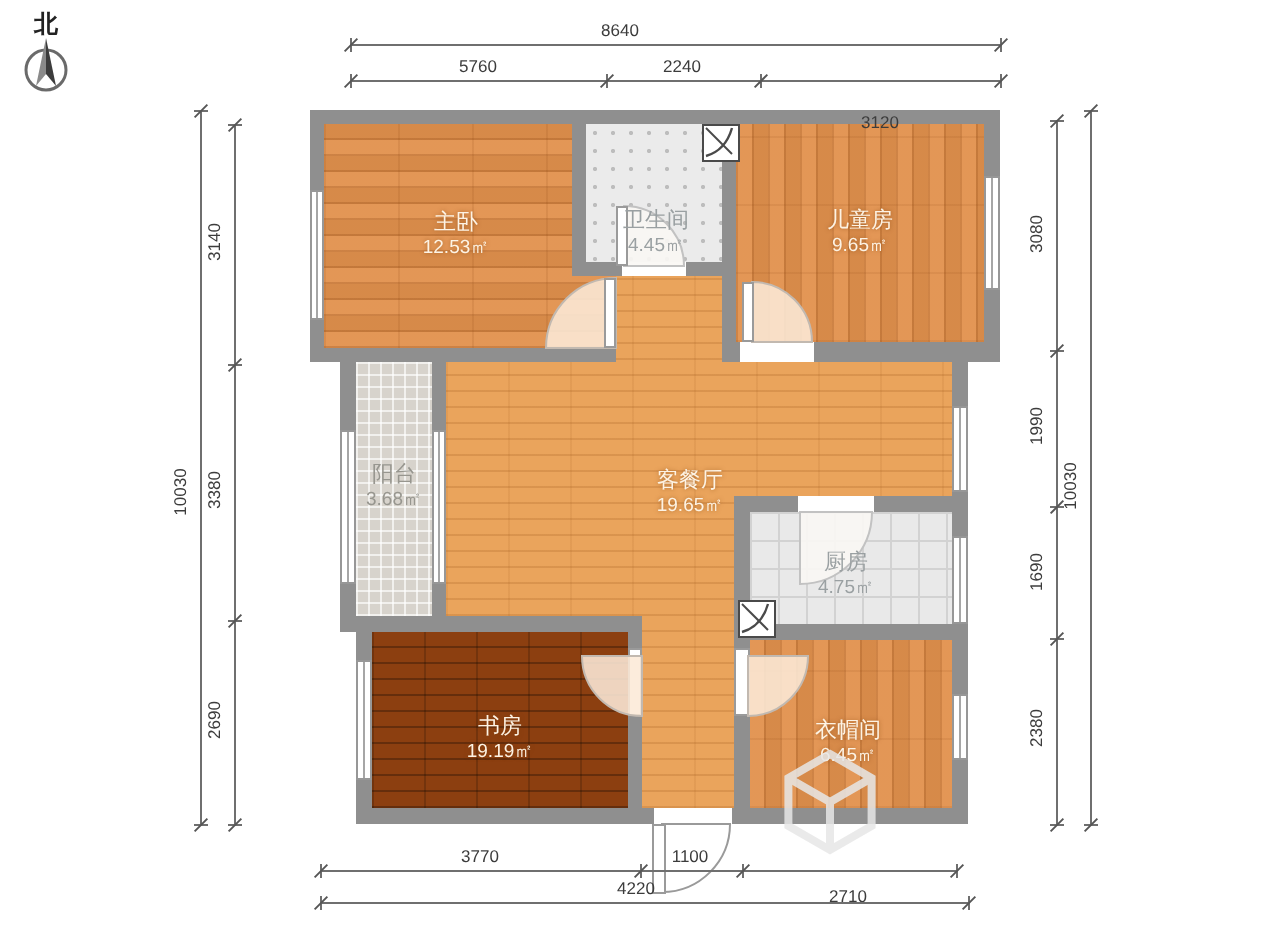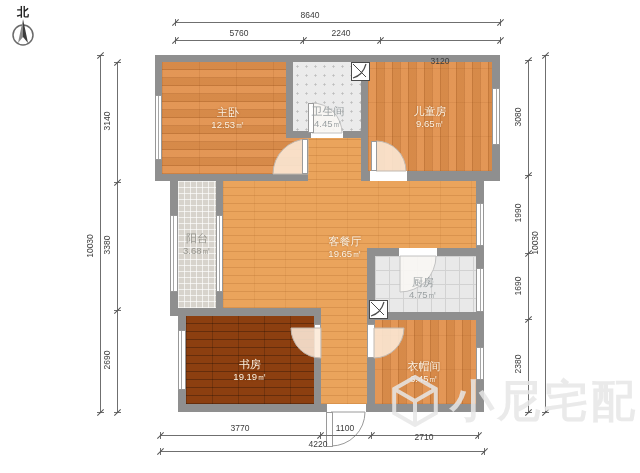--- a/index.html
+++ b/index.html
@@ -223,21 +223,21 @@
       <div class="tick" style="left: 160px; top: 432px; width: 1px; height: 7px;"></div>
       <div class="slash" style="left: 155.5px; top: 434.5px;"></div>
       <div class="tick" style="left: 320px; top: 432px; width: 1px; height: 7px;"></div>
       <div class="slash" style="left: 315.5px; top: 434.5px;"></div>
       <div class="tick" style="left: 371px; top: 432px; width: 1px; height: 7px;"></div>
       <div class="slash" style="left: 366.5px; top: 434.5px;"></div>
       <div class="tick" style="left: 478px; top: 432px; width: 1px; height: 7px;"></div>
       <div class="slash" style="left: 473.5px; top: 434.5px;"></div>
       <div class="dlabel" style="left: 240px; top: 433px; transform: translate(-50%, -100%);">3770</div>
       <div class="dlabel" style="left: 345px; top: 433px; transform: translate(-50%, -100%);">1100</div>
-      <div class="dlabel" style="left: 424px; top: 442px; transform: translate(-50%, -100%);">2710</div>
+      <div class="dlabel" style="left: 424px; top: 453px; transform: translate(-50%, -100%);">2710</div>
       <div class="dimline" style="left: 160px; top: 451px; width: 324px; height: 1px;"></div>
       <div class="tick" style="left: 160px; top: 448px; width: 1px; height: 7px;"></div>
       <div class="slash" style="left: 155.5px; top: 450.5px;"></div>
       <div class="tick" style="left: 484px; top: 448px; width: 1px; height: 7px;"></div>
       <div class="slash" style="left: 479.5px; top: 450.5px;"></div>
       <div class="dlabel" style="left: 318px; top: 449px; transform: translate(-50%, -100%);">4220</div>
       <div class="dimline" style="left: 100px; top: 55px; width: 1px; height: 357px;"></div>
       <div class="tick" style="left: 97px; top: 55px; width: 7px; height: 1px;"></div>
       <div class="slash" style="left: 95.5px; top: 54.5px;"></div>
       <div class="tick" style="left: 97px; top: 412px; width: 7px; height: 1px;"></div>
@@ -278,16 +278,15 @@
       <div class="dlabel" style="left: 535px; top: 243px; transform: translate(-50%, -50%) rotate(-90deg);">10030</div>
     </div>
 
   <div id="watermark">
     <svg width="54" height="54">
       <g fill="none" stroke="#e7e7e7" stroke-width="4">
         <polygon points="27,3 47.8,15 47.8,39 27,51 6.2,39 6.2,15"></polygon>
         <path d="M27,27 L6.2,15 M27,27 L47.8,15 M27,27 L27,51"></path>
       </g>
     </svg>
-    <span>小尼宅配</span>
   </div>
 
 </div>
 
 </body></html>

